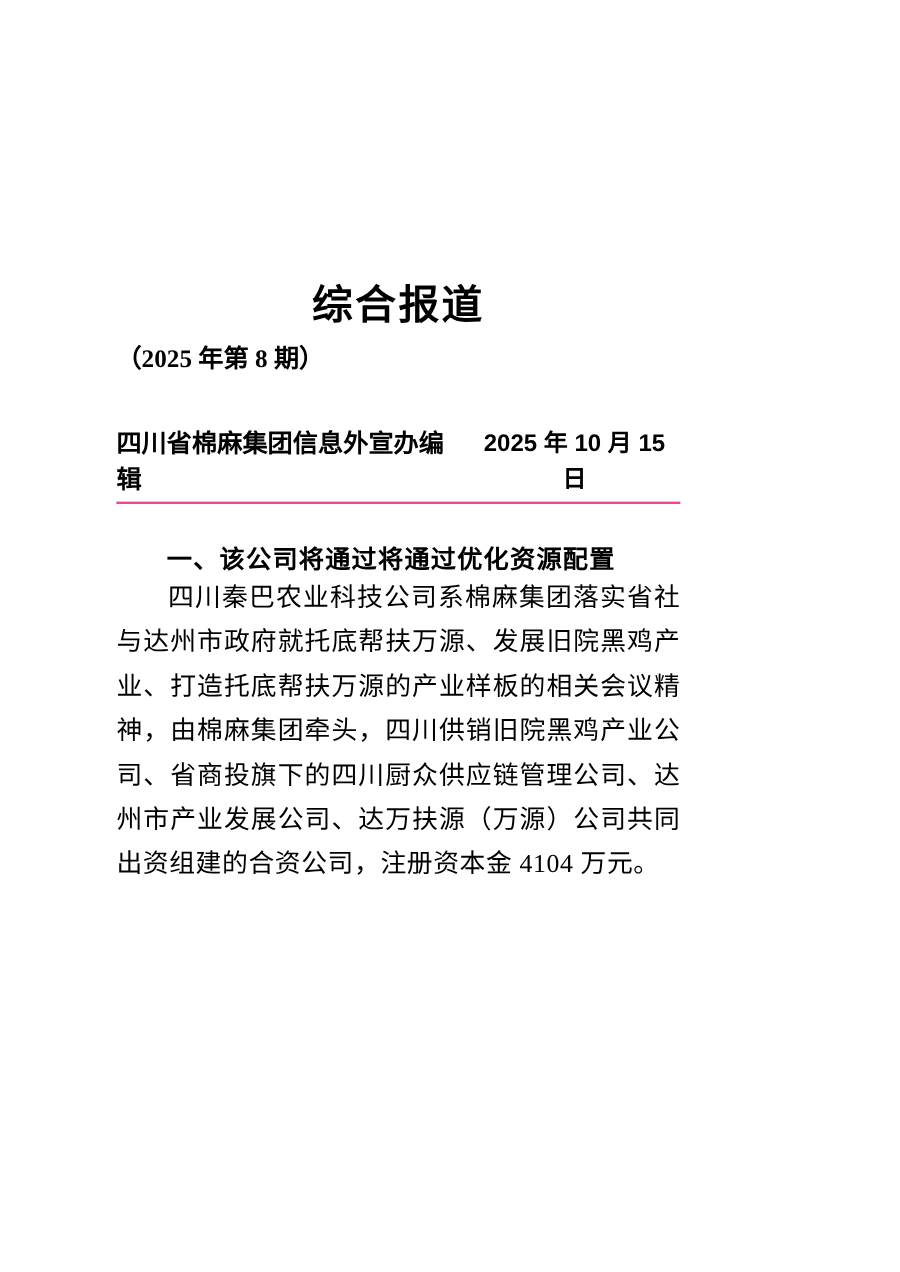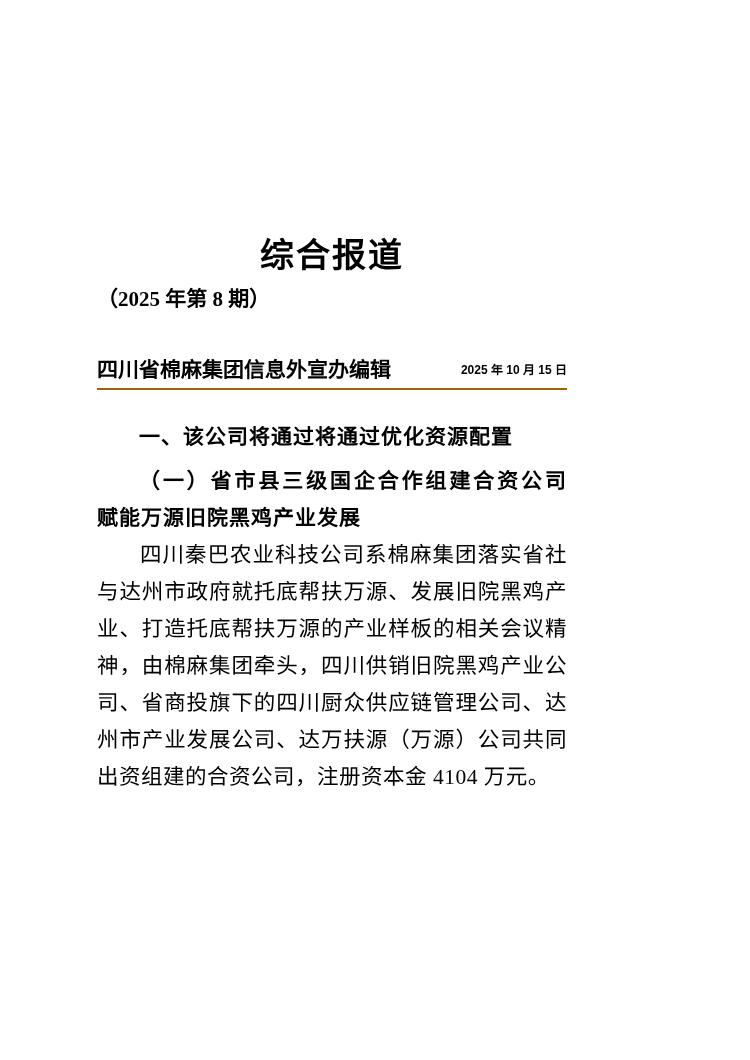--- a/index.html
+++ b/index.html
@@ -38,29 +38,29 @@
     text-align: left;
   }
   .editor-row {
     margin-top: 44px;
     display: flex;
     justify-content: space-between;
     align-items: flex-end;
     font-size: 21px;
     line-height: 30px;
     font-weight: bold;
-    border-bottom: 2px solid #a16207;
+    border-bottom: 2px solid #ec4899;
     padding-bottom: 3px;
   }
   .editor-row .editor-label {
     font-family: "Liberation Serif", "DejaVu Serif", serif;
   }
   .editor-row .date-label {
     font-family: "Liberation Sans", "DejaVu Sans", sans-serif;
-    font-size: 12px;
+    font-size: 20px;
     text-align: center;
   }
   .section-heading {
     margin-top: 34px;
     font-size: 21px;
     line-height: 26px;
     font-weight: bold;
     text-indent: 2em;
     font-family: "Liberation Sans", "DejaVu Sans", sans-serif;
     letter-spacing: 1px;
@@ -95,19 +95,18 @@
 
   <div class="issue-line">（2025 年第 8 期）</div>
 
   <div class="editor-row">
     <span class="editor-label">四川省棉麻集团信息外宣办编辑</span>
     <span class="date-label">2025 年 10 月 15 日</span>
   </div>
 
   <div class="section-heading">一、该公司将通过将通过优化资源配置</div>
 
-  <div class="sub-heading">（一）省市县三级国企合作组建合资公司　赋能万源旧院黑鸡产业发展</div>
 
 
   <p class="body-para">四川秦巴农业科技公司系棉麻集团落实省社与达州市政府就托底帮扶万源、发展旧院黑鸡产业、打造托底帮扶万源的产业样板的相关会议精神，由棉麻集团牵头，四川供销旧院黑鸡产业公司、省商投旗下的四川厨众供应链管理公司、达州市产业发展公司、达万扶源（万源）公司共同出资组建的合资公司，注册资本金 4104 万元。</p>
 
 
 </div>
 
 </body></html>

